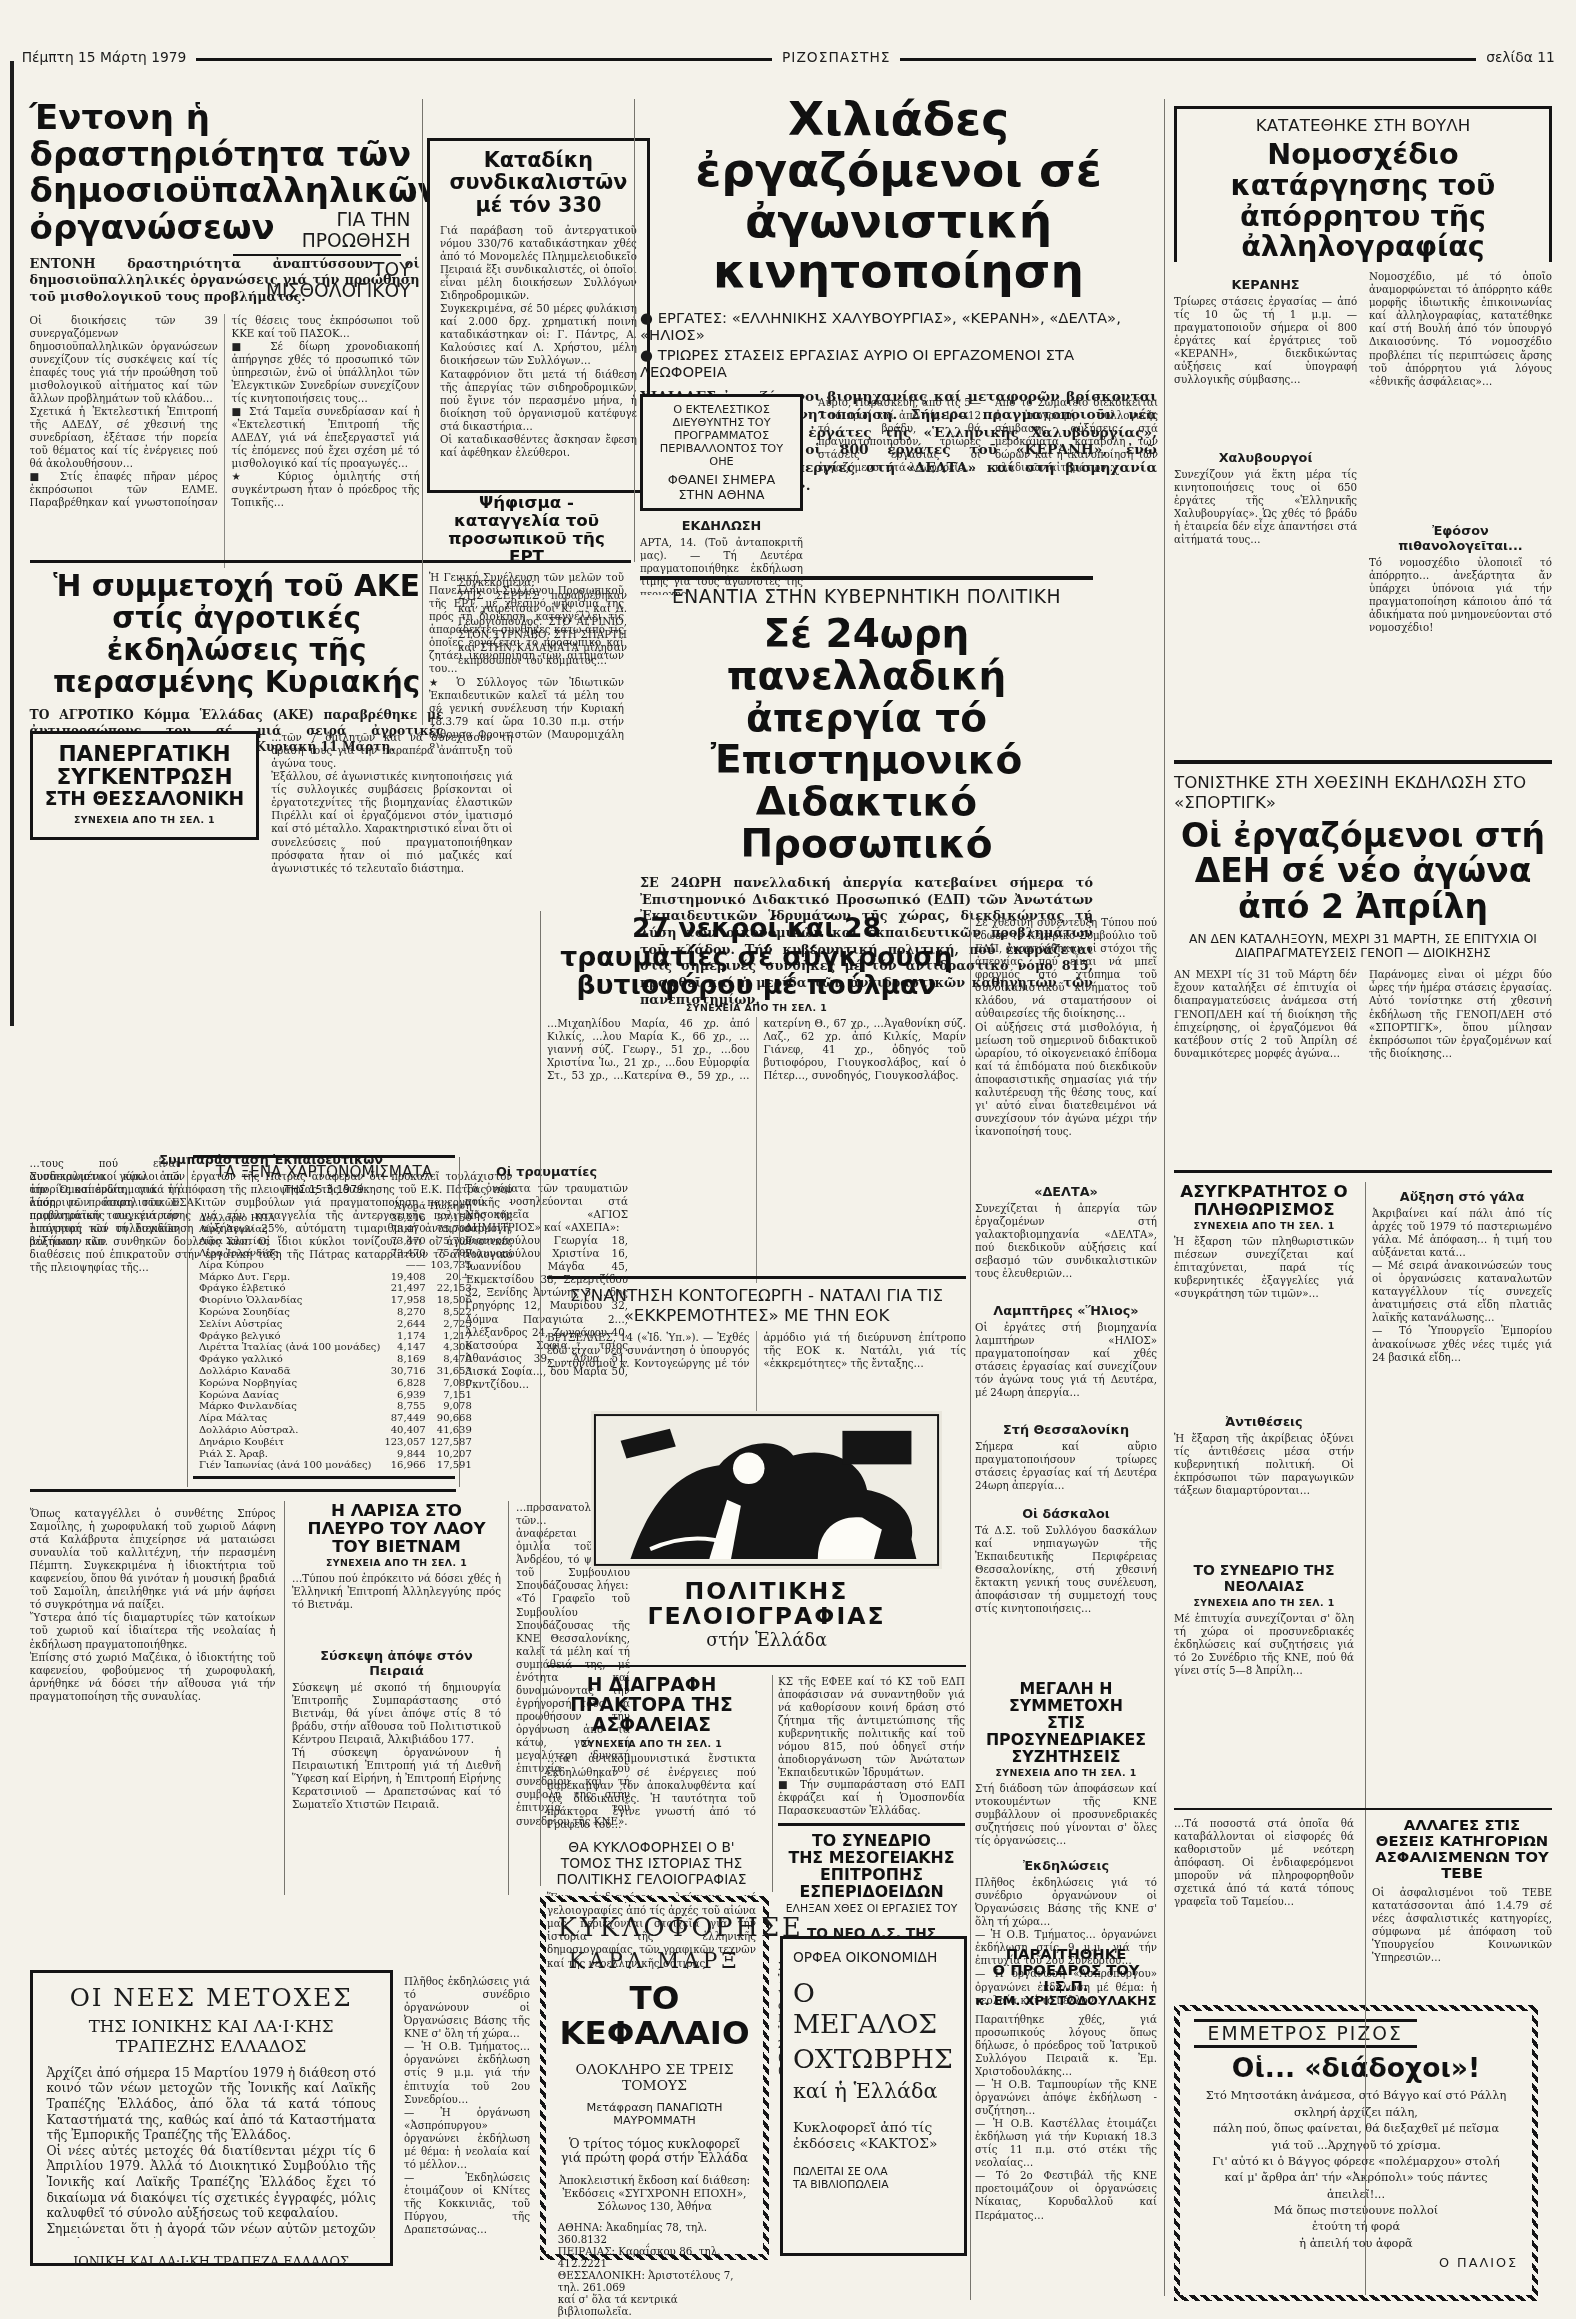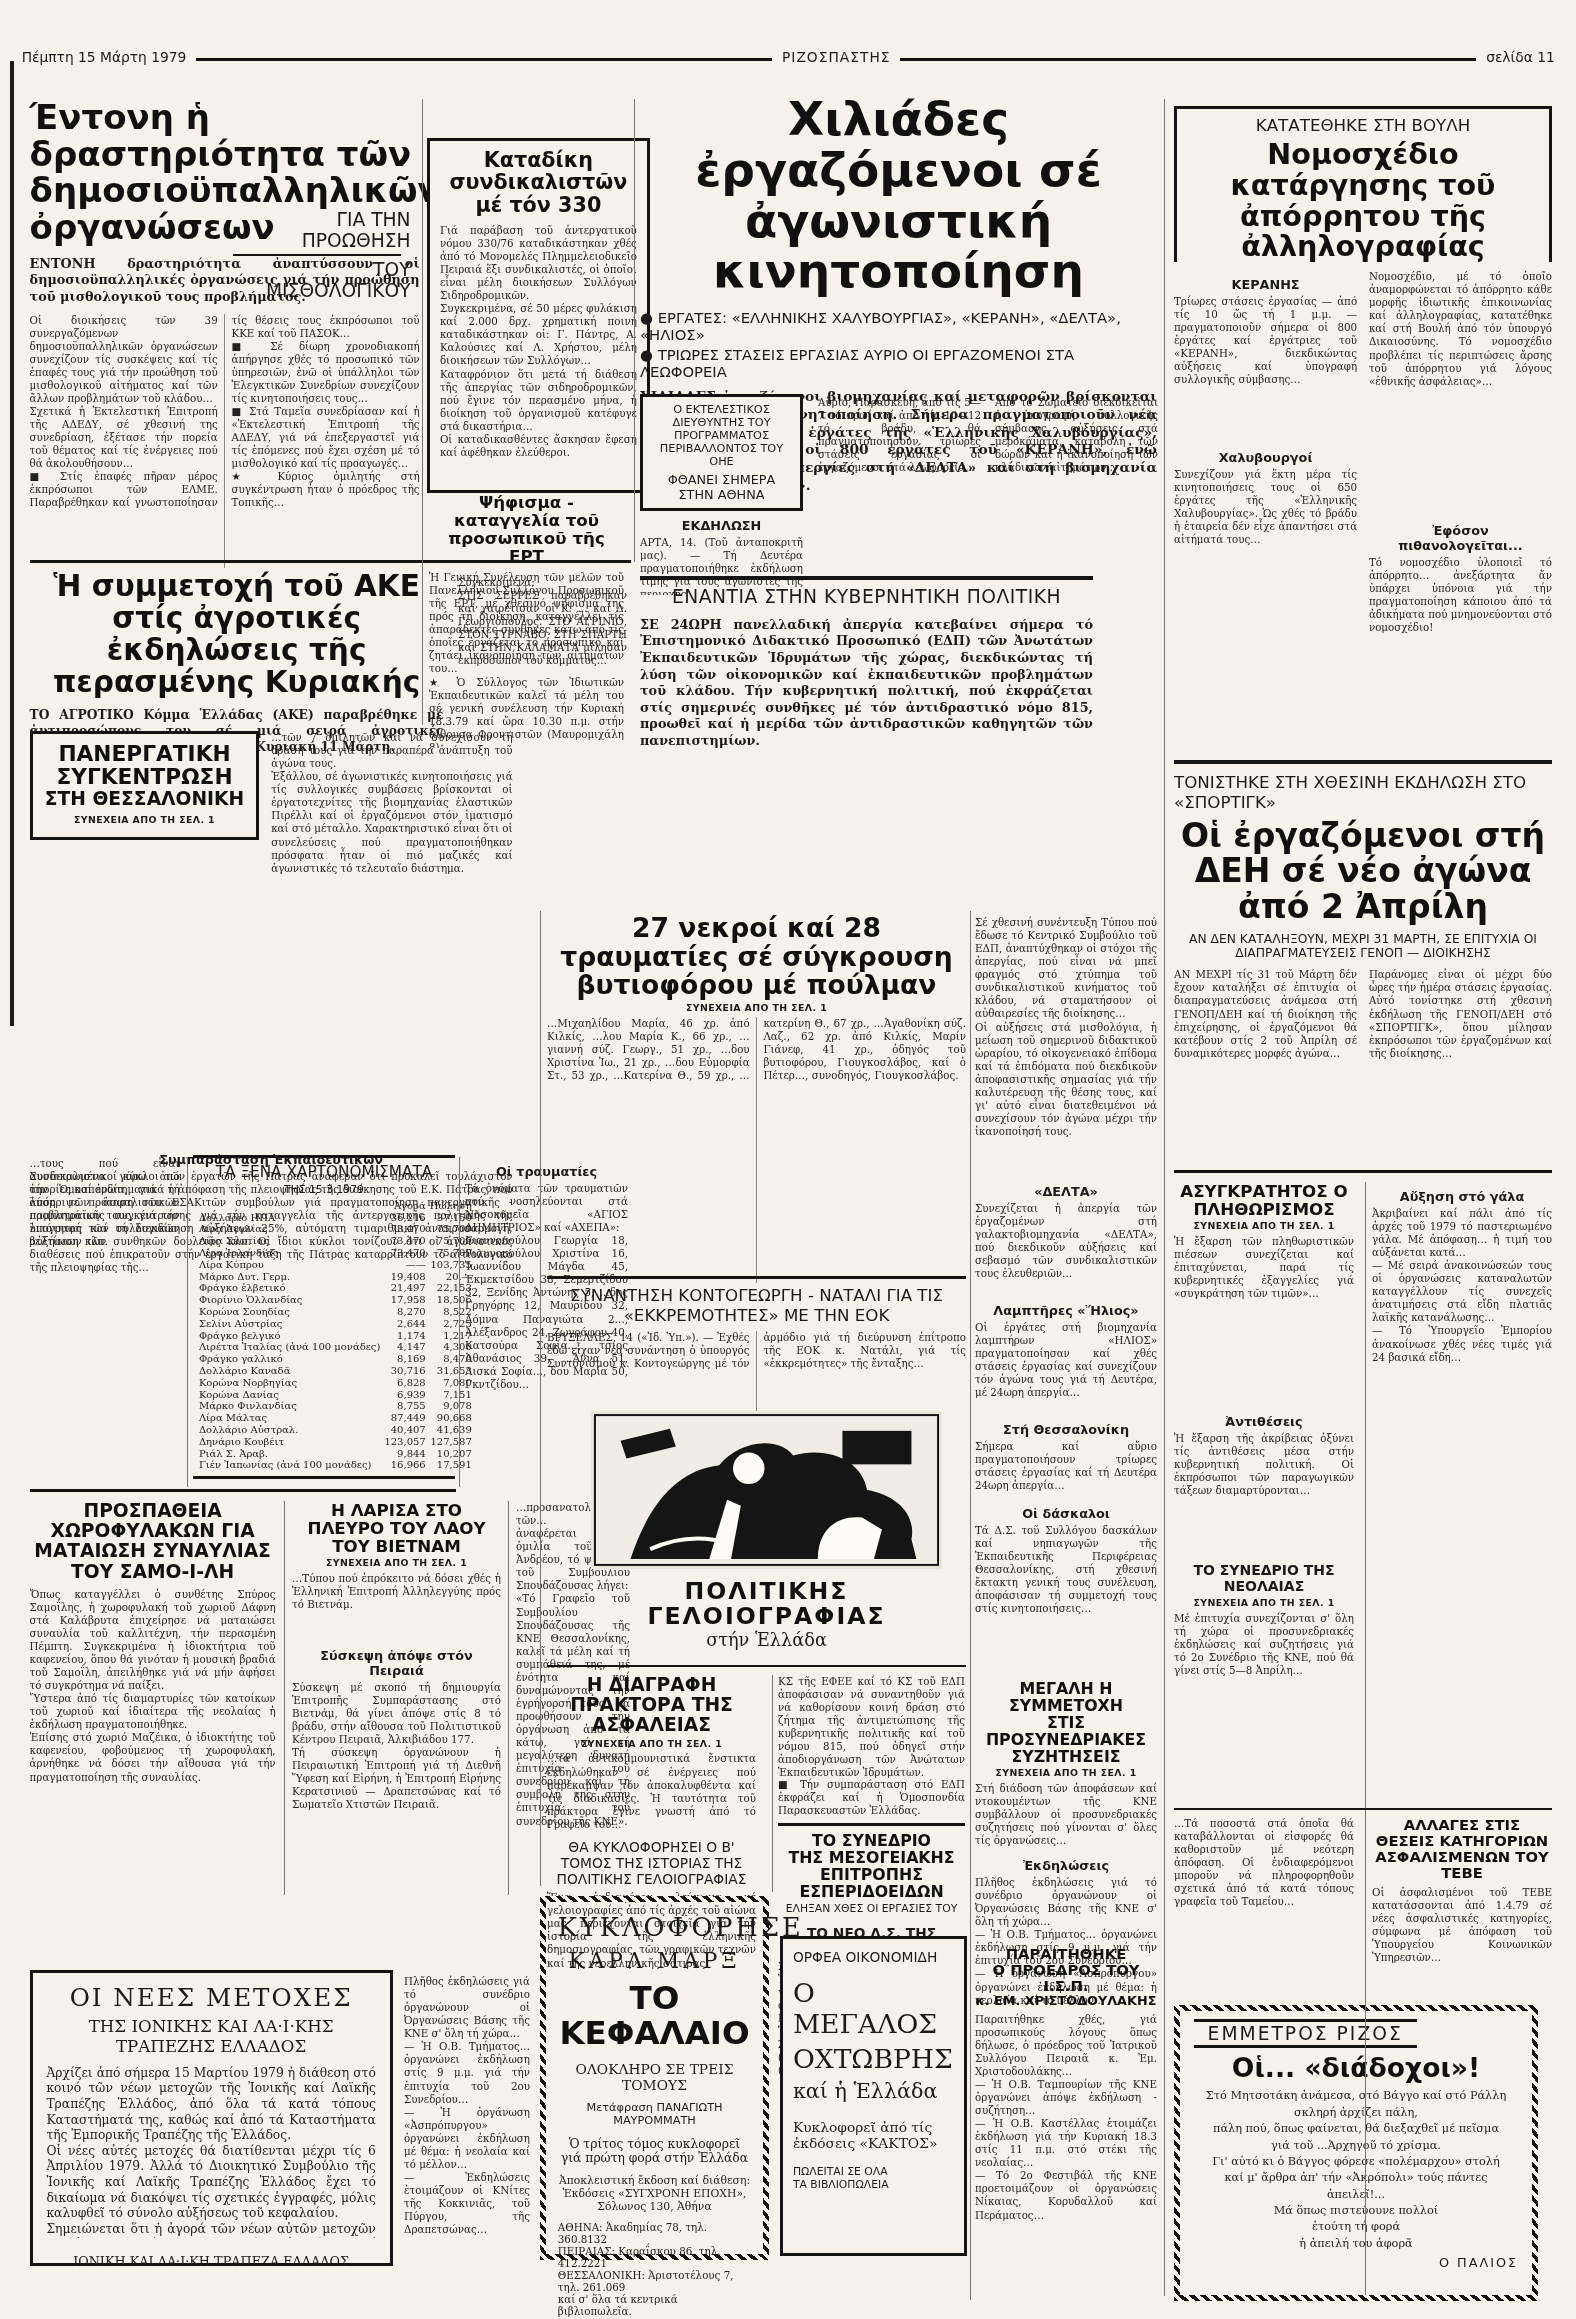--- a/index.html
+++ b/index.html
@@ -126,20 +126,21 @@
   </div>
   <div class="body" style="height:414px;overflow:hidden">…τῶν 7 ὁμιλητῶν καί νά συνεχίσουν τή δράση τους γιά τήν παραπέρα ἀνάπτυξη τοῦ ἀγώνα τους.
 Ἐξάλλου, σέ ἀγωνιστικές κινητοποιήσεις γιά τίς συλλογικές συμβάσεις βρίσκονται οἱ ἐργατοτεχνίτες τῆς βιομηχανίας ἐλαστικῶν Πιρέλλι καί οἱ ἐργαζόμενοι στόν ἱματισμό καί στό μέταλλο. Χαρακτηριστικό εἶναι ὅτι οἱ συνελεύσεις πού πραγματοποιήθηκαν πρόσφατα ἦταν οἱ πιό μαζικές καί ἀγωνιστικές τό τελευταῖο διάστημα.</div>
   <div class="sh">Συμπαράσταση Ἐκπαιδευτικῶν</div>
   <div class="body" style="height:217px;overflow:hidden">Συνδικαλιστικοί κύκλοι τῶν ἐργατῶν τῆς Πάτρας ἀνάφεραν ὅτι προκαλεῖ τουλάχιστον ἀπορίες καί ἐρωτηματικά ἡ ἀπόφαση τῆς πλειοψηφίας τῆς διοίκησης τοῦ Ε.Κ. Πάτρας, πού ἀπόρριψε πρόταση τῶν ΕΣΑΚιτῶν συμβούλων γιά πραγματοποίηση πανεργατικῆς - παμπατραϊκῆς συγκέντρωσης γιά τήν καταγγελία τῆς ἀντεργατικῆς πολιτικῆς τῆς λιτότητας καί τή διεκδίκηση αὐξήσεων 25%, αὐτόματη τιμαριθμική ἀναπροσαρμογή, βελτίωση τῶν συνθηκῶν δουλειᾶς κλπ. Οἱ ἴδιοι κύκλοι τονίζουν ὅτι οἱ ἀγωνιστικές διαθέσεις πού ἐπικρατοῦν στήν ἐργατική τάξη τῆς Πάτρας καταρρίπτουν τό αἰτιολογικό τῆς πλειοψηφίας τῆς…</div>
 </div>
 
 <div class="abs" style="left:640px;top:576px;width:453px">
   <div class="hrule" style="height:3.9px"></div>
   <div class="sans b center" style="font-size:18.7px;margin-top:5.9px;letter-spacing:0.5px">ΕΝΑΝΤΙΑ ΣΤΗΝ ΚΥΒΕΡΝΗΤΙΚΗ ΠΟΛΙΤΙΚΗ</div>
+  <div class="hl center" style="font-size:39px;margin-top:5.9px">Σέ 24ωρη πανελλαδική ἀπεργία τό Ἐπιστημονικό Διδακτικό Προσωπικό</div>
   <div class="lead" style="margin-top:9.9px;font-size:12.8px">ΣΕ 24ΩΡΗ πανελλαδική ἀπεργία κατεβαίνει σήμερα τό Ἐπιστημονικό Διδακτικό Προσωπικό (ΕΔΠ) τῶν Ἀνωτάτων Ἐκπαιδευτικῶν Ἱδρυμάτων τῆς χώρας, διεκδικώντας τή λύση τῶν οἰκονομικῶν καί ἐκπαιδευτικῶν προβλημάτων τοῦ κλάδου. Τήν κυβερνητική πολιτική, πού ἐκφράζεται στίς σημερινές συνθῆκες μέ τόν ἀντιδραστικό νόμο 815, προωθεῖ καί ἡ μερίδα τῶν ἀντιδραστικῶν καθηγητῶν τῶν πανεπιστημίων.</div>
 </div>
 
 <div class="abs" style="left:975px;top:916px;width:182px">
   <div class="body" style="height:261px;overflow:hidden">Σέ χθεσινή συνέντευξη Τύπου πού ἔδωσε τό Κεντρικό Συμβούλιο τοῦ ΕΔΠ, ἀναπτύχθηκαν οἱ στόχοι τῆς ἀπεργίας, πού εἶναι νά μπεῖ φραγμός στό χτύπημα τοῦ συνδικαλιστικοῦ κινήματος τοῦ κλάδου, νά σταματήσουν οἱ αὐθαιρεσίες τῆς διοίκησης…
 Οἱ αὐξήσεις στά μισθολόγια, ἡ μείωση τοῦ σημερινοῦ διδακτικοῦ ὡραρίου, τό οἰκογενειακό ἐπίδομα καί τά ἐπιδόματα πού διεκδικοῦν ἀποφασιστικῆς σημασίας γιά τήν καλυτέρευση τῆς θέσης τους, καί γι' αὐτό εἶναι διατεθειμένοι νά συνεχίσουν τόν ἀγώνα μέχρι τήν ἱκανοποίησή τους.</div>
   <div class="sh">«ΔΕΛΤΑ»</div>
   <div class="body" style="height:94px;overflow:hidden">Συνεχίζεται ἡ ἀπεργία τῶν ἐργαζομένων στή γαλακτοβιομηχανία «ΔΕΛΤΑ», πού διεκδικοῦν αὐξήσεις καί σεβασμό τῶν συνδικαλιστικῶν τους ἐλευθεριῶν…</div>
   <div class="sh">Λαμπτῆρες «Ἥλιος»</div>
   <div class="body" style="height:94px;overflow:hidden">Οἱ ἐργάτες στή βιομηχανία λαμπτήρων «ΗΛΙΟΣ» πραγματοποίησαν καί χθές στάσεις ἐργασίας καί συνεχίζουν τόν ἀγώνα τους γιά τή Δευτέρα, μέ 24ωρη ἀπεργία…</div>
@@ -291,21 +292,20 @@
 <div class="abs body" style="left:29.6px;top:1157px;width:150px;height:325px;overflow:hidden">…τους πού εἶναι συσπειρωμένα γύρω ἀπό τήν Ὁμοσπονδία, γιά τή λύση τῶν ἀσφαλιστικῶν προβλημάτων τους, γιά τήν ὑπογραφή τῶν συλλογικῶν αὐξήσεων κλπ.</div>
 
 <div class="abs" style="left:465px;top:1157px;width:163px">
   <div class="sh">Οἱ τραυματίες</div>
   <div class="body" style="height:473px;overflow:hidden">Τά ὀνόματα τῶν τραυματιῶν πού νοσηλεύονται στά Νοσοκομεῖα «ΑΓΙΟΣ ΔΗΜΗΤΡΙΟΣ» καί «ΑΧΕΠΑ»:
 Γιαννοπούλου Γεωργία 18, Γιαννοπούλου Χριστίνα 16, Ἰωαννίδου Μάγδα 45, Ἑκμεκτσίδου 38, Σεμερτζίδου 32, Ξενίδης Ἀντώνης 5, …δης Γρηγόρης 12, Μαυρίδου 32, Δόμνα Παναγιώτα 2…, Ἀλέξανδρος 24, Ζωγράφου 40, Κατσούρα Σοφία…, τσιος Ἀθανάσιος 39, …Ἄννα 51, Λισκά Σοφία…, δου Μαρία 50, Γκντζίδου…</div>
 </div>
 
 <div class="abs hrule" style="left:29.6px;top:1489px;width:426px"></div>
 <div class="abs" style="left:29.6px;top:1501px;width:246px">
-  <div class="hl center" style="font-size:18.7px">ΠΡΟΣΠΑΘΕΙΑ ΧΩΡΟΦΥΛΑΚΩΝ ΓΙΑ ΜΑΤΑΙΩΣΗ ΣΥΝΑΥΛΙΑΣ ΤΟΥ ΣΑΜΟ-Ι-ΛΗ</div>
   <div class="body" style="margin-top:5.9px;height:389px;overflow:hidden">Ὅπως καταγγέλλει ὁ συνθέτης Σπύρος Σαμοΐλης, ἡ χωροφυλακή τοῦ χωριοῦ Δάφνη στά Καλάβρυτα ἐπιχείρησε νά ματαιώσει συναυλία τοῦ καλλιτέχνη, τήν περασμένη Πέμπτη. Συγκεκριμένα ἡ ἰδιοκτήτρια τοῦ καφενείου, ὅπου θά γινόταν ἡ μουσική βραδιά τοῦ Σαμοΐλη, ἀπειλήθηκε γιά νά μήν ἀφήσει τό συγκρότημα νά παίξει.
 Ὕστερα ἀπό τίς διαμαρτυρίες τῶν κατοίκων τοῦ χωριοῦ καί ἰδιαίτερα τῆς νεολαίας ἡ ἐκδήλωση πραγματοποιήθηκε.
 Ἐπίσης στό χωριό Μαζέικα, ὁ ἰδιοκτήτης τοῦ καφενείου, φοβούμενος τή χωροφυλακή, ἀρνήθηκε νά δόσει τήν αἴθουσα γιά τήν πραγματοποίηση τῆς συναυλίας.</div>
 </div>
 <div class="abs" style="left:292px;top:1501px;width:209px">
   <div class="hl center" style="font-size:16.7px">Η ΛΑΡΙΣΑ ΣΤΟ ΠΛΕΥΡΟ ΤΟΥ ΛΑΟΥ ΤΟΥ ΒΙΕΤΝΑΜ</div>
   <div class="cont">ΣΥΝΕΧΕΙΑ ΑΠΟ ΤΗ ΣΕΛ. 1</div>
   <div class="body" style="height:69px;overflow:hidden">…Τύπου πού ἐπρόκειτο νά δόσει χθές ἡ Ἑλληνική Ἐπιτροπή Ἀλληλεγγύης πρός τό Βιετνάμ.</div>
   <div class="sh">Σύσκεψη ἀπόψε στόν Πειραιά</div>
   <div class="body" style="height:217px;overflow:hidden">Σύσκεψη μέ σκοπό τή δημιουργία Ἐπιτροπῆς Συμπαράστασης στό Βιετνάμ, θά γίνει ἀπόψε στίς 8 τό βράδυ, στήν αἴθουσα τοῦ Πολιτιστικοῦ Κέντρου Πειραιᾶ, Ἀλκιβιάδου 177.

